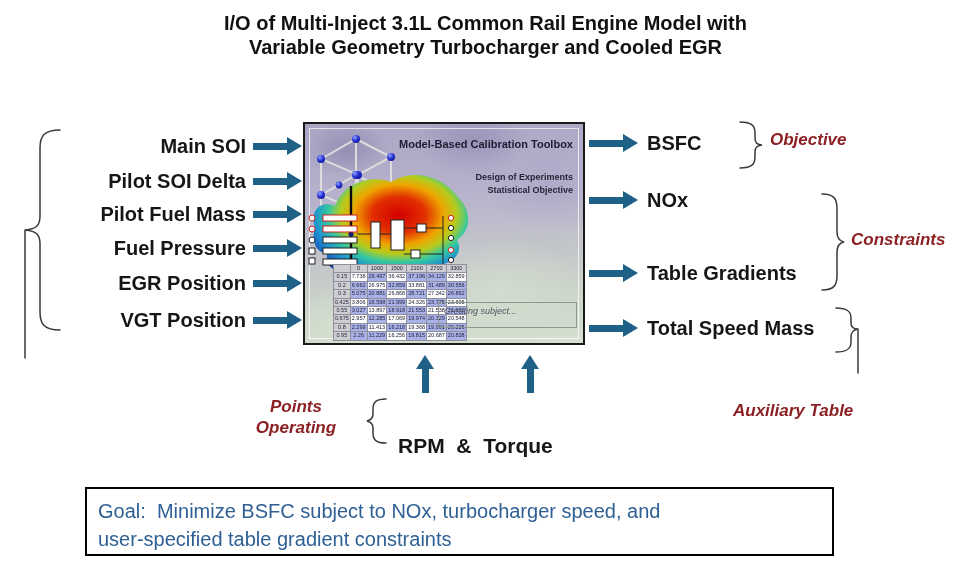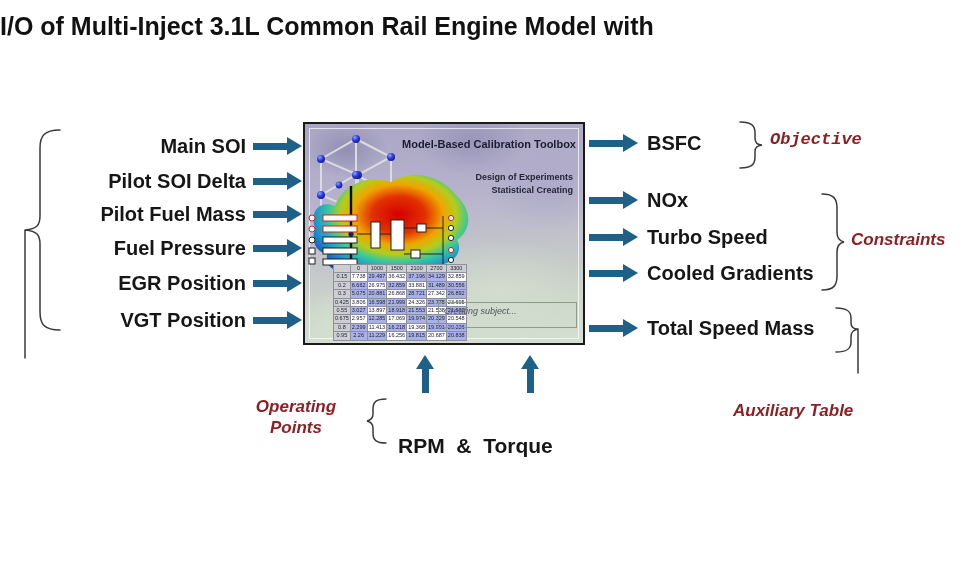--- a/index.html
+++ b/index.html
@@ -1,21 +1,21 @@
 <!DOCTYPE html>
 <html style="--arrow: #1F6087; --accent-red: #8B2125; --goal-blue: #2E6095; --label-black: #161616;"><head>
 <meta charset="utf-8">
 <style>
   html,body{margin:0;padding:0;background:#fff;}
   #stage{position:relative;width:971px;height:570px;background:#fff;
          font-family:"Liberation Sans",sans-serif;overflow:hidden;}
 
   
-  .main-title{position:absolute;top:12px;left:0;right:0;text-align:left;
-    font-size:25px;font-weight:bold;color:#111;line-height:1.18;}
+  .main-title{position:absolute;top:12px;left:0;right:0;text-align:center;
+    font-size:20px;font-weight:bold;color:#111;line-height:1.18;}
 
   
   .h-arrow{display:flex;align-items:center;}
   .h-arrow .shaft{width:34px;height:7px;background:var(--arrow);}
   .h-arrow .head{width:0;height:0;border-top:9px solid transparent;
     border-bottom:9px solid transparent;border-left:15px solid var(--arrow);}
   .v-arrow{position:absolute;width:20px;height:38px;}
   .v-arrow .head{position:absolute;top:0;left:1px;width:0;height:0;
     border-left:9px solid transparent;border-right:9px solid transparent;
     border-bottom:14px solid var(--arrow);}
@@ -38,21 +38,21 @@
     border:2px solid #1a1a1a;box-sizing:border-box;
     background:
       radial-gradient(60px 40px at 15% 12%, rgba(120,115,160,.50), transparent 70%),
       radial-gradient(80px 50px at 60% 8%,  rgba(130,125,170,.45), transparent 70%),
       radial-gradient(90px 60px at 88% 30%, rgba(160,155,195,.40), transparent 70%),
       radial-gradient(110px 70px at 30% 50%,rgba(140,135,175,.35), transparent 70%),
       radial-gradient(130px 80px at 70% 78%,rgba(212,222,207,.85), transparent 70%),
       radial-gradient(110px 60px at 22% 92%,rgba(218,228,212,.9),  transparent 70%),
       linear-gradient(176deg,#a9a5c3 0%,#b7b3cd 34%,#c3c5ca 58%,#ccd6c9 80%,#d6e0d1 100%);}
   #splash .inner-frame{position:absolute;inset:4px;border:1px solid rgba(255,255,255,.7);pointer-events:none;}
-  .splash-title{position:absolute;left:97px;top:14px;width:192px;text-align:left;
+  .splash-title{position:absolute;left:76px;top:14px;width:192px;text-align:right;
     font-size:11px;font-weight:bold;color:#1c1c30;white-space:nowrap;}
   .splash-sub{position:absolute;right:10px;text-align:center;font-size:9px;
     font-weight:bold;color:#252538;white-space:nowrap;}
   .status-box{position:absolute;left:133px;top:178px;width:139px;height:26px;
     border:1px solid #8d9a8d;box-sizing:border-box;}
   .status-text{position:absolute;left:5px;top:3px;font-size:9px;font-style:italic;color:#4e5560;white-space:nowrap;}
 
   
   .mini-table{position:absolute;left:28px;top:140px;border-collapse:collapse;}
   .mini-table th,.mini-table td{border:0.5px solid #8f8f9b;font-size:5.5px;
@@ -69,20 +69,21 @@
 
   .pre{white-space:pre;}
 </style>
 </head>
 <body>
 
 <div id="stage">
 
   <div class="main-title">
     <div>I/O of Multi-Inject 3.1L Common Rail Engine Model with</div>
+    <div>Variable Geometry Turbocharger and Cooled EGR</div>
   </div>
 
   <svg class="brace" style="left:16px;top:126px;" width="48" height="240" viewBox="0 0 48 240">
     <path d="M44,4 C28,4 24,10 24,22 L24,90 C24,99 21,103 9,104 C21,105 24,109 24,118 L24,186 C24,198 28,204 44,204 M9,104 L9,232"></path>
   </svg>
 
   <div class="in-row" style="top:166px">
     <span class="io-label">Pilot SOI Delta</span>
     <span class="h-arrow">
         <span class="shaft"></span>
@@ -156,21 +157,21 @@
           <circle cx="47" cy="82" r="4"></circle>
           <circle cx="82" cy="100" r="4"></circle>
           <circle cx="49" cy="116" r="4"></circle>
         <circle cx="30" cy="56" r="3.4"></circle>
           <circle cx="65" cy="73" r="3.4"></circle>
       </g>
     </svg>
 
     <div class="splash-title">Model-Based Calibration Toolbox</div>
     <div class="splash-sub" style="top:48px">Design of Experiments</div>
-    <div class="splash-sub" style="top:61px">Statistical Creating</div>
+    <div class="splash-sub" style="top:61px">Statistical Objective</div>
 
     <svg style="position:absolute;left:2px;top:42px;" width="176" height="122" viewBox="0 0 176 122">
       <defs>
         <radialGradient id="surf" cx="55%" cy="38%" r="72%">
           <stop offset="0%" stop-color="#d40000"></stop>
             <stop offset="24%" stop-color="#e23000"></stop>
           <stop offset="40%" stop-color="#efa500"></stop>
             <stop offset="52%" stop-color="#b4cc1e"></stop>
           <stop offset="63%" stop-color="#35c8a0"></stop>
             <stop offset="76%" stop-color="#1e90d0"></stop>
@@ -318,46 +319,39 @@
       </span>
     <span class="io-label">BSFC</span>
   </div>
   <div class="out-row" style="top:185px">
     <span class="h-arrow">
         <span class="shaft"></span>
         <span class="head"></span>
       </span>
     <span class="io-label">NOx</span>
   </div>
-  <div class="out-row" style="top:222px">
-    <span class="h-arrow">
-        <span class="shaft"></span>
-        <span class="head"></span>
-      </span>
-    <span class="io-label">Turbo Speed</span>
-  </div>
   <div class="out-row" style="top:258px">
     <span class="h-arrow">
         <span class="shaft"></span>
         <span class="head"></span>
       </span>
-    <span class="io-label">Cooled Gradients</span>
+    <span class="io-label">Table Gradients</span>
   </div>
   <div class="out-row" style="top:313px">
     <span class="h-arrow">
         <span class="shaft"></span>
         <span class="head"></span>
       </span>
     <span class="io-label">Total Speed Mass</span>
   </div>
 
   <svg class="brace" style="left:736px;top:120px;" width="28" height="50" viewBox="0 0 28 50">
     <path d="M4,2 C16,2 19,6 19,13 L19,18 C19,23 21,25 26,25 C21,26 19,27 19,32 L19,37 C19,44 16,48 4,48"></path>
   </svg>
-  <div class="accent" style="left:770px;top:130px;font-family:Liberation Mono, monospace;">Objective</div>
+  <div class="accent" style="left:770px;top:130px;">Objective</div>
 
   <svg class="brace" style="left:820px;top:192px;" width="26" height="100" viewBox="0 0 26 100">
     <path d="M2,2 C14,2 17,7 17,16 L17,40 C17,46 19,49 24,50 C19,51 17,54 17,60 L17,84 C17,93 14,98 2,98"></path>
   </svg>
   <div class="accent" style="left:851px;top:230px;">Constraints</div>
 
   <svg class="brace" style="left:832px;top:306px;" width="32" height="70" viewBox="0 0 32 70">
     <path d="M4,2 C16,2 19,6 19,12 L19,17 C19,21 21,23 26,23 C21,24 19,26 19,31 L19,36 C19,42 16,46 4,46 M26,23 L26,67"></path>
   </svg>
   <div class="accent" style="left:733px;top:377px;margin-top:24px;">Auxiliary Table</div>
@@ -365,22 +359,26 @@
   <div class="v-arrow" style="left:415px;top:355px;">
     <span class="head"></span>
       <span class="shaft"></span>
   </div>
   <div class="v-arrow" style="left:520px;top:355px;">
     <span class="head"></span>
       <span class="shaft"></span>
   </div>
 
   <div class="accent" style="left:240px;top:396px;width:112px;text-align:center;line-height:1.25;">
+    <div>Points</div>
     <div>Operating</div>
-    <div>Points</div>
   </div>
   <svg class="brace" style="left:366px;top:397px;" width="24" height="48" viewBox="0 0 24 48">
     <path d="M20,2 C10,2 7,5 7,12 L7,17 C7,21 5,23 1,24 C5,25 7,27 7,31 L7,36 C7,43 10,46 20,46"></path>
   </svg>
   <div class="io-label pre" style="position:absolute;left:398px;top:402px;font-size:21px;margin-top:32px;">RPM  &amp;  Torque</div>
 
+  <div id="goal-box">
+    <div>Goal:  Minimize BSFC subject to NOx, turbocharger speed, and</div>
+    <div>user-specified table gradient constraints</div>
+  </div>
 
 </div>
 
 </body></html>

